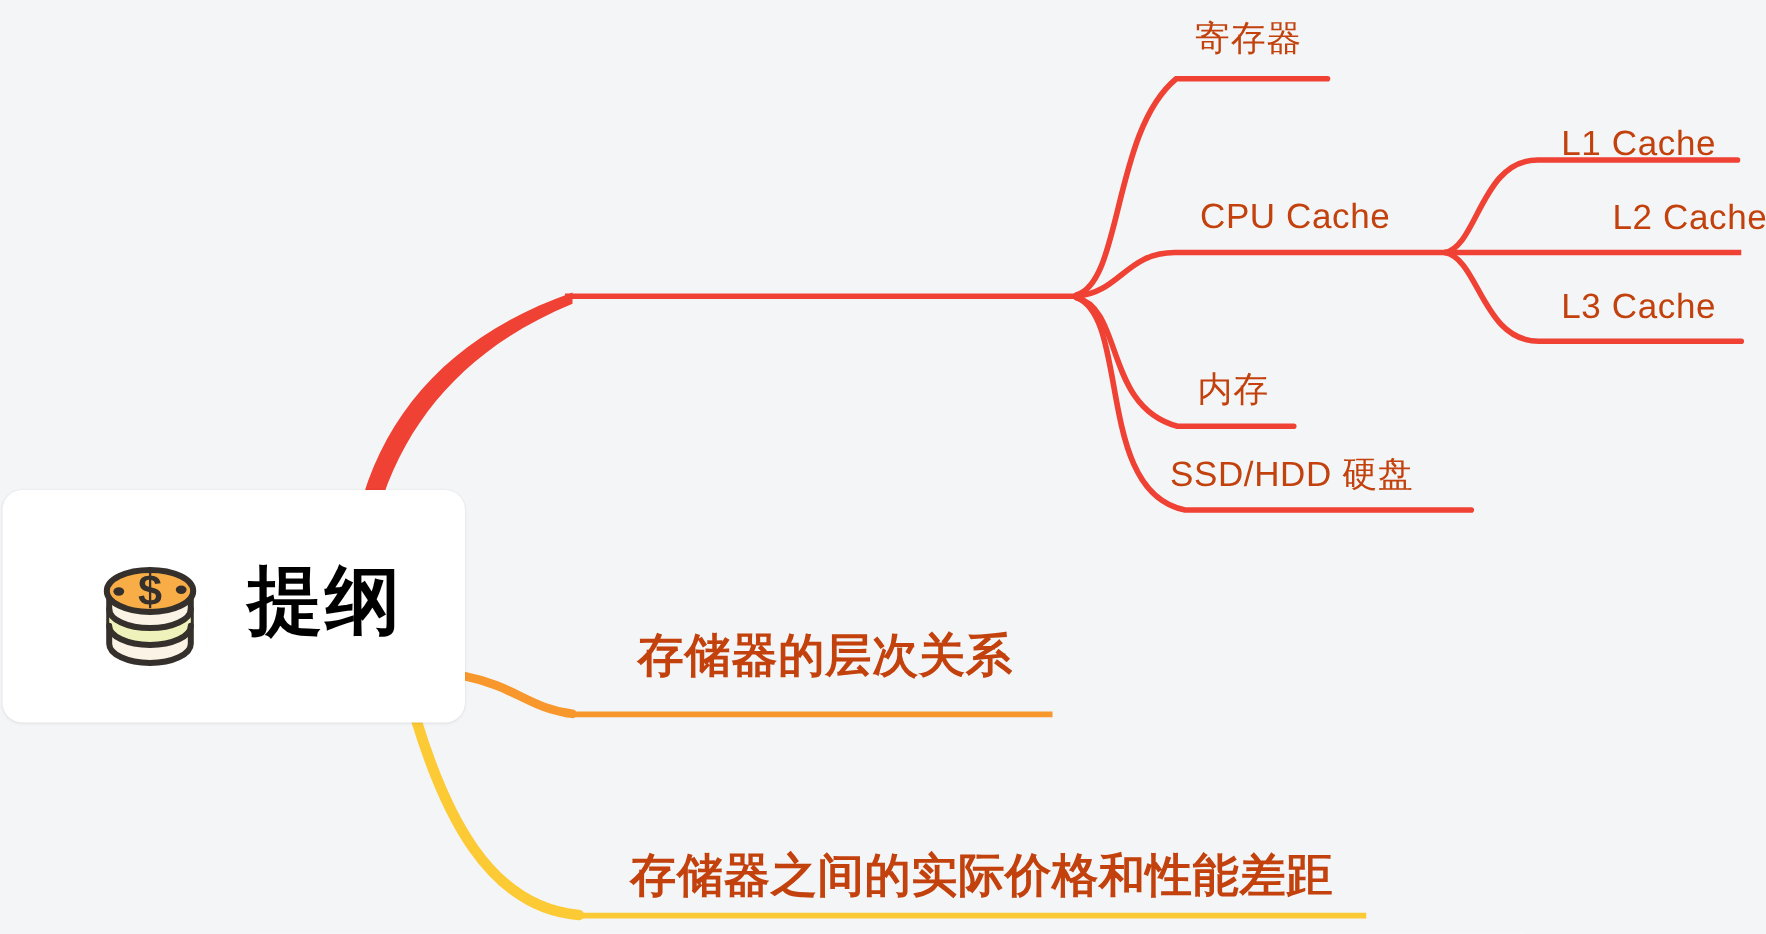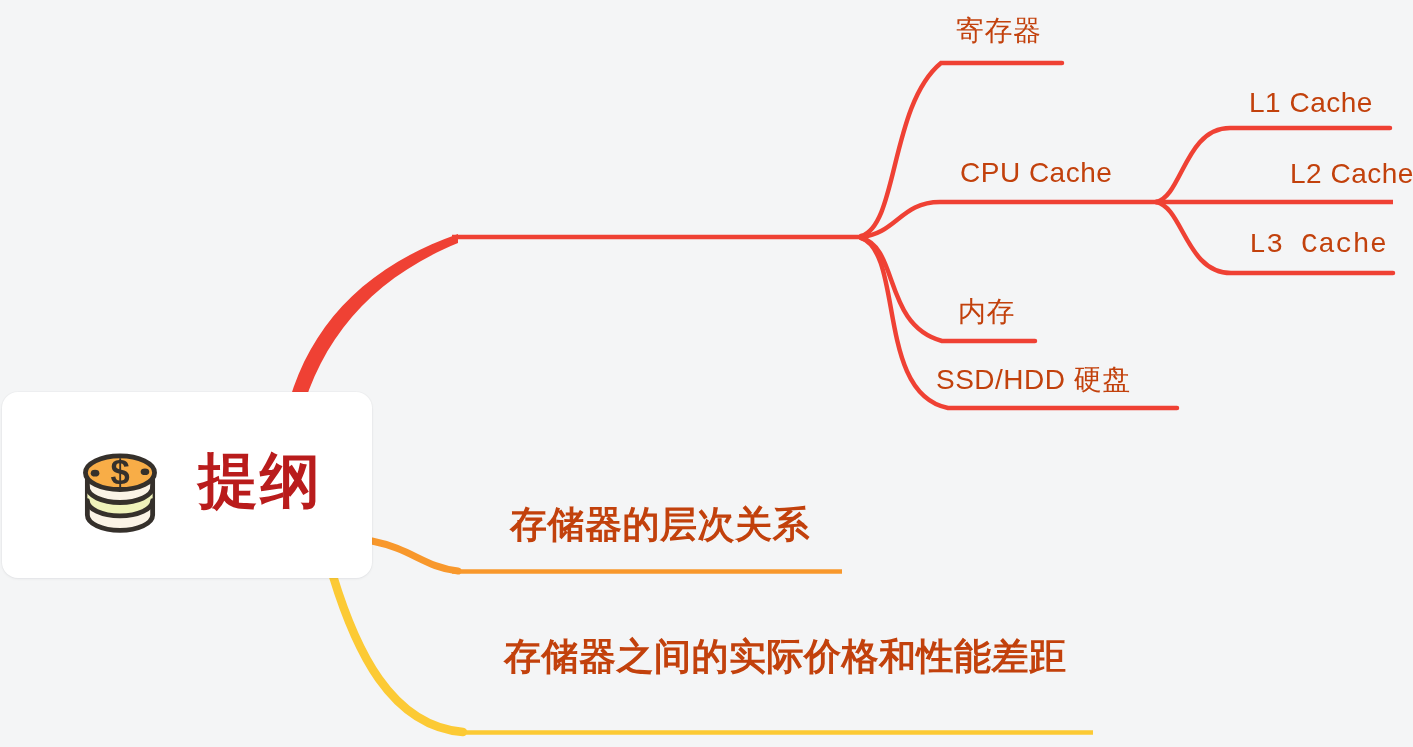--- a/index.html
+++ b/index.html
@@ -15,41 +15,41 @@
     position:absolute;
     color:#c2410c;
     white-space:nowrap;
     line-height:1.15;
     cursor:default;
   }
   .topic{font-size:37px;font-weight:700;letter-spacing:.5px;}
   .child{font-size:28px;font-weight:400;letter-spacing:.5px;}
   .t1{left:508px;top:166px;}
   .t2{left:510px;top:504px;}
-  .t3{left:504px;top:636px;}
+  .t3{left:504px;top:680px;}
   .n-reg{left:956px;top:15px;}
   .n-cpu{left:960px;top:157px;}
-  .n-l1{left:1249px;top:87px;}
+  .n-l1{left:1249px;top:99px;}
   .n-l2{left:1249px;top:158px;margin-left:41px;}
-  .n-l3{left:1249px;top:229px;font-family:Liberation Mono, monospace;}
+  .n-l3{left:1249px;top:229px;}
   .n-mem{left:958px;top:296px;}
   .n-ssd{left:936px;top:364px;}
   .root{
     position:absolute;
     left:2px;top:392px;
     width:370px;height:186px;
     background:#FFFFFF;
     border-radius:16px;
     box-shadow:0 1px 3px rgba(20,25,40,.06), 0 0 0 1px rgba(20,25,40,.02);
   }
   .root-icon{position:absolute;left:70px;top:50px;width:96px;height:96px;}
   .root-label{
     position:absolute;left:196px;top:56px;
     font-size:60px;font-weight:700;
-    color:#b91c1c;letter-spacing:2px;line-height:1.1;
+    color:#000000;letter-spacing:2px;line-height:1.1;
     white-space:nowrap;
   }
 </style>
 </head>
 <body>
 
 <div class="canvas">
 
   <svg class="lines" width="1413" height="747" viewBox="0 0 1413 747">
 

